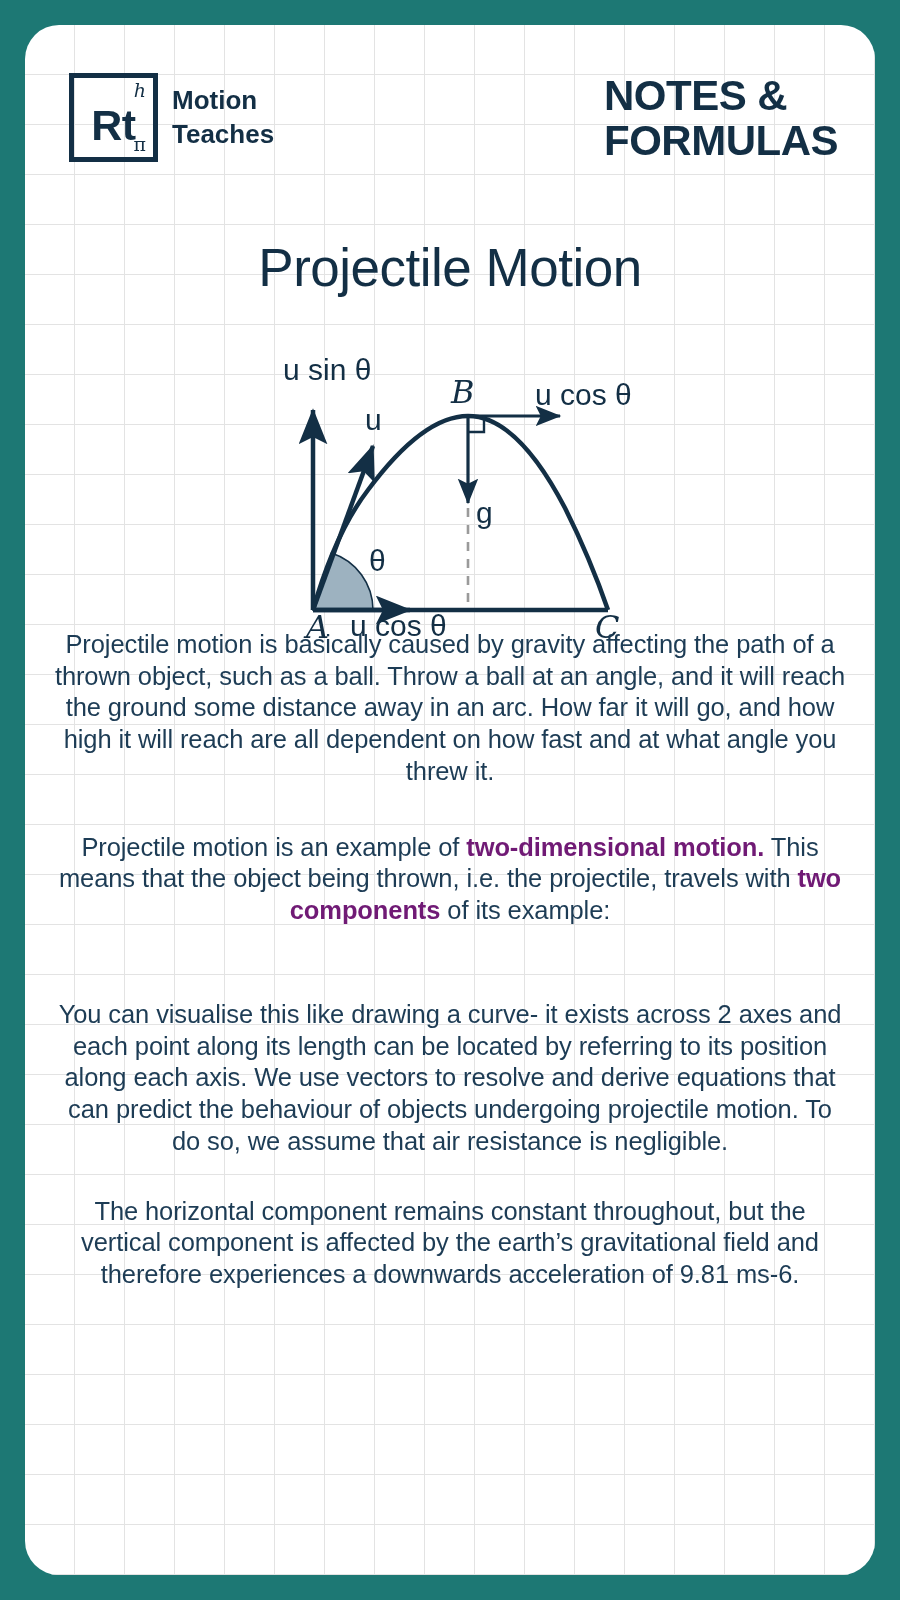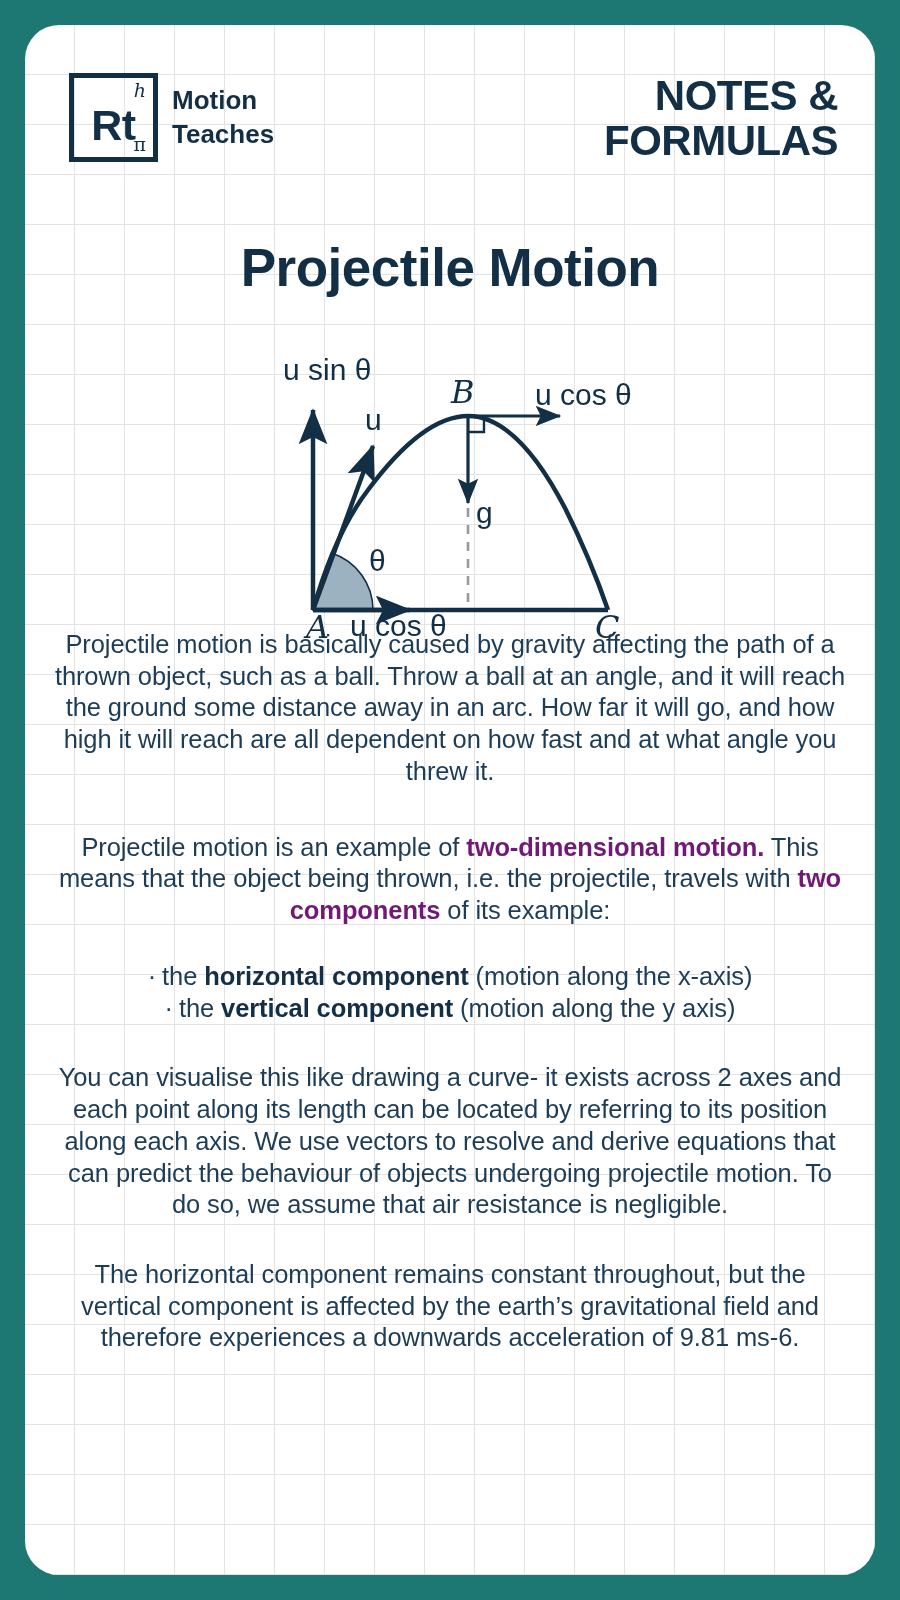--- a/index.html
+++ b/index.html
@@ -109,37 +109,37 @@
   }
 
   .brand-name {
     font-size: 26px;
     font-weight: 700;
     line-height: 1.28;
     color: #132f45;
   }
 
   .header-title {
-    text-align: right;
+    text-align: left;
     font-size: 42px;
     font-weight: 700;
     line-height: 1.08;
     letter-spacing: -0.5px;
     color: #132f45;
     margin-left: 44px;
   }
 
   
   .page-title {
     position: absolute;
     top: 212px;
     left: 0; right: 0;
     text-align: center;
     font-size: 53px;
-    font-weight: 700;
+    font-weight: 400;
     letter-spacing: -0.5px;
     color: #132f45;
   }
 
   
   .diagram {
     position: absolute;
     left: 0;
     top: 318px;
     width: 858px;
@@ -263,24 +263,20 @@
       <div class="body">
 
         <p class="para">Projectile motion is basically caused by gravity affecting the path of a thrown object, such as a ball. Throw a ball at an angle, and it will reach the ground some distance away in an arc. How far it will go, and how high it will reach are all dependent on how fast and at what angle you threw it.</p>
 
         <div class="gap-1"></div>
 
         <p class="para"><span>Projectile motion is an example of </span><b>two-dimensional motion.</b><span> This means that the object being thrown, i.e. the projectile, travels with </span><b>two components</b><span> of its example:</span></p>
 
         <div class="gap-2"></div>
 
-        <div class="bullets">
-          <div class="bullet-row"><span class="dot">·</span><span>the </span><b>horizontal component</b><span> (motion along the x-axis)</span></div>
-          <div class="bullet-row"><span class="dot">·</span><span>the </span><b>vertical component</b><span> (motion along the y axis)</span></div>
-        </div>
 
         <div class="gap-3"></div>
 
         <p class="para">You can visualise this like drawing a curve- it exists across 2 axes and each point along its length can be located by referring to its position along each axis. We use vectors to resolve and derive equations that can predict the behaviour of objects undergoing projectile motion. To do so, we assume that air resistance is negligible.</p>
 
         <div class="gap-4"></div>
 
         <p class="para">The horizontal component remains constant throughout, but the vertical component is affected by the earth’s gravitational field and therefore experiences a downwards acceleration of 9.81 ms-6.</p>
 
       </div>

